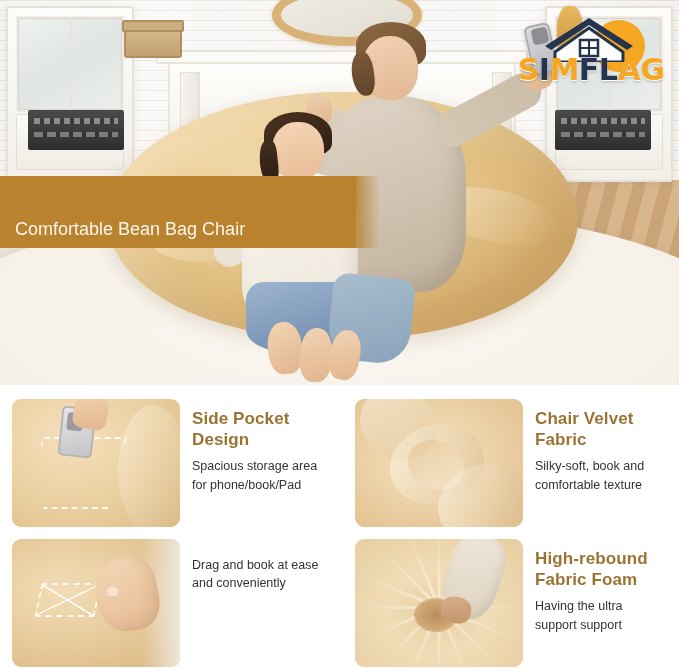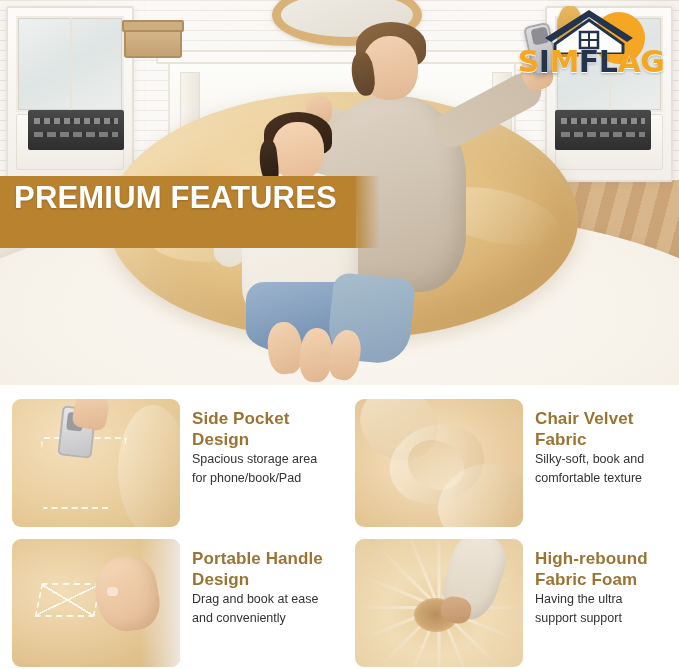--- a/index.html
+++ b/index.html
@@ -275,21 +275,21 @@
     font-size:31px; font-weight:bold; color:#ffffff;
     letter-spacing:.2px;
     text-shadow:0 1px 2px rgba(90,58,12,.35);
   }
   .banner-sub {
     position:absolute; left:15px; top:219px; z-index:7;
     font-size:18px; color:#fdf6ea;
   }
 
   
-  .logo { position:absolute; right:6px; top:6px; width:164px; height:76px; z-index:8; }
+  .logo { position:absolute; right:6px; top:14px; width:164px; height:76px; z-index:8; }
   .logo-sun {
     position:absolute; right:28px; top:6px; width:52px; height:52px;
     background:#f5a623; border-radius:50%;
   }
   .logo-house { position:absolute; left:30px; top:2px; width:100px; height:46px; }
   .logo-word {
     position:absolute; left:0; top:38px; width:164px;
     text-align:center; font-size:30px; font-weight:bold;
     letter-spacing:-.5px;
     font-family:"DejaVu Sans", sans-serif;
@@ -311,21 +311,21 @@
     width:168px; height:128px; flex:0 0 168px;
     border-radius:9px; overflow:hidden; position:relative;
     background:#e9d5b0;
   }
   .ftext { padding-top:10px; }
   .ftitle {
     font-size:17px; font-weight:bold; color:#9b7434;
     line-height:1.22; letter-spacing:.1px;
   }
   .fdesc {
-    margin-top:0; font-size:12.5px; color:#333333; line-height:1.45;
+    margin-top:7px; font-size:12.5px; color:#333333; line-height:1.45;
   }
 
   
   .t-pocket {
     background:radial-gradient(ellipse at 35% 30%, #f5e0bd 0%, #eacf9f 55%, #ddbd86 100%);
   }
   .t-pocket .pk {
     position:absolute; left:26px; top:38px; width:86px; height:72px;
     border:2px dashed #fffaf0;
     border-radius:3px;
@@ -491,21 +491,21 @@
   <div class="person kid-hair-side"></div>
 
   <div class="person jeans"></div>
   <div class="person jeans2"></div>
   <div class="person foot foot1"></div>
   <div class="person foot foot2"></div>
   <div class="person foot foot3"></div>
 
   <div class="banner"></div>
   <div class="banner-fade"></div>
-  <div class="banner-title">PREMIUM FEATURES</div>
+  <div class="banner-sub">Comfortable Bean Bag Chair</div>
 
   <div class="logo">
     <div class="logo-sun"></div>
     <svg class="logo-house" viewBox="0 0 100 46">
       <path d="M50 2 L94 30 L88 34 L50 9 L12 34 L6 30 Z" fill="#24344d"></path>
       <path d="M50 12 L84 36 L84 46 L16 46 L16 36 Z" fill="#fdfdfb" stroke="#24344d" stroke-width="3"></path>
       <rect x="41" y="24" width="18" height="16" fill="#fdfdfb" stroke="#24344d" stroke-width="2.5"></rect>
       <path d="M50 24 L50 40 M41 32 L59 32" stroke="#24344d" stroke-width="2"></path>
     </svg>
     <div class="logo-word"><span style="color: rgb(245, 166, 35);">S</span><span style="color: rgb(36, 52, 77);">I</span><span style="color: rgb(245, 166, 35);">M</span><span style="color: rgb(36, 52, 77);">F</span><span style="color: rgb(36, 52, 77);">L</span><span style="color: rgb(245, 166, 35);">A</span><span style="color: rgb(245, 166, 35);">G</span></div>
@@ -544,21 +544,20 @@
 
   <div class="frow">
     <div class="fcell">
       <div class="thumb t-handle">
         <div class="bg-r"></div>
         <div class="hd"></div>
         <div class="hand2"></div>
         <div class="nail"></div>
       </div>
       <div class="ftext">
-        <div class="ftitle">Portable Handle Design</div>
         <div class="fdesc">Drag and book at ease and conveniently</div>
       </div>
     </div>
 
     <div class="fcell">
       <div class="thumb t-foam">
         <div class="rays">
             <div class="ray" style="transform: rotate(0deg);"></div>
             <div class="ray" style="transform: rotate(22.5deg);"></div>
             <div class="ray" style="transform: rotate(45deg);"></div>

